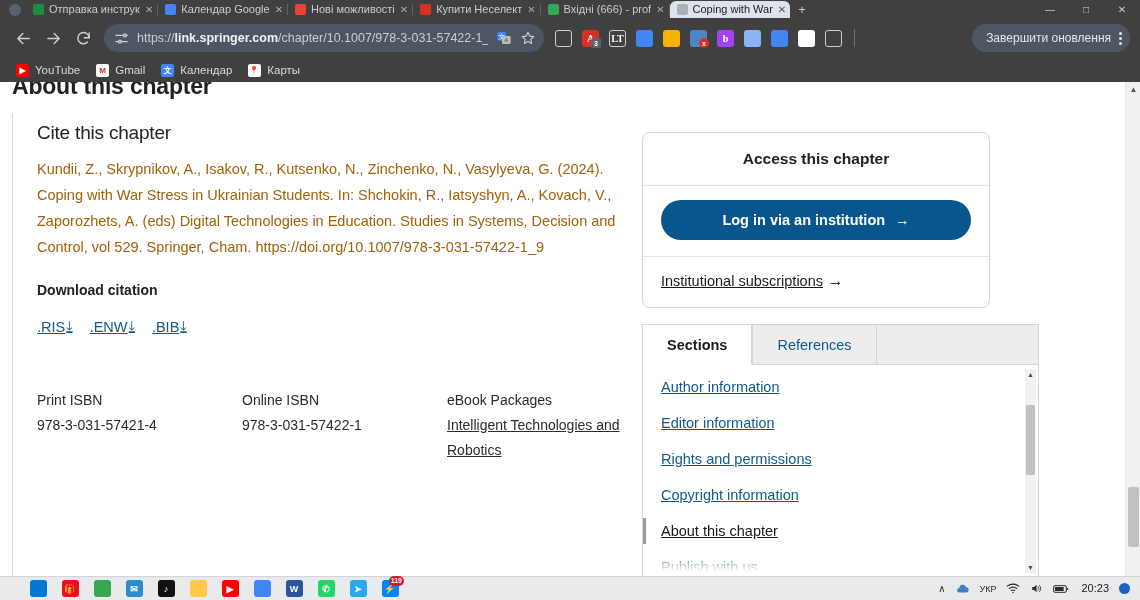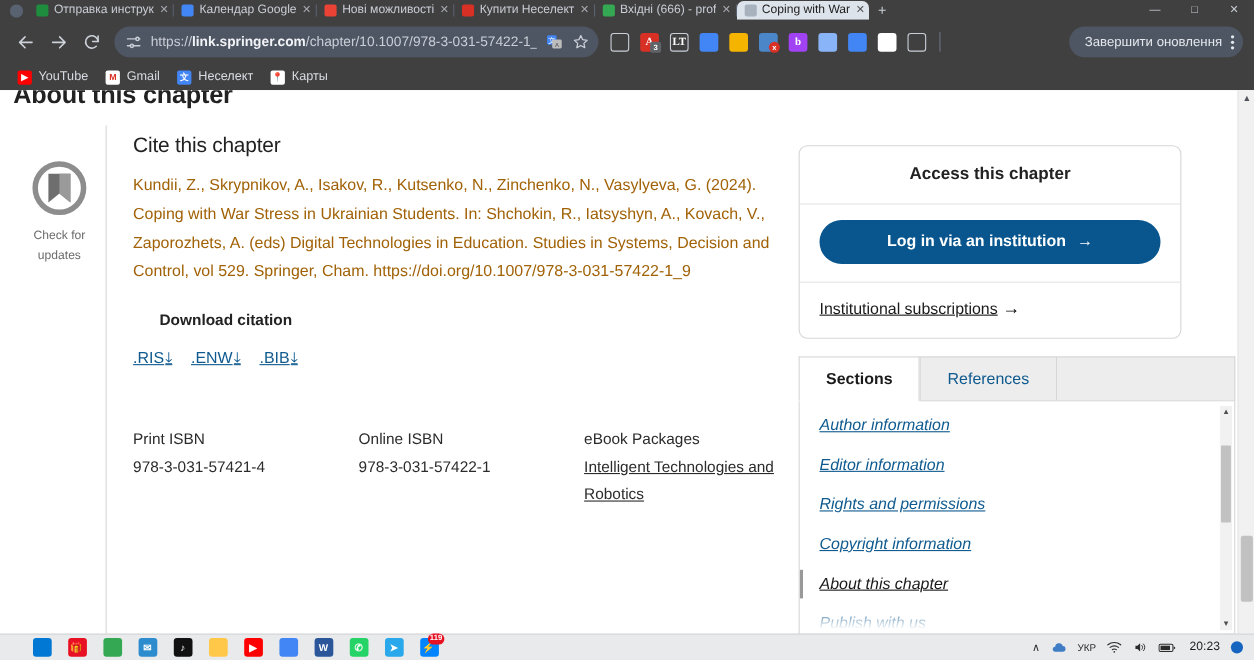--- a/index.html
+++ b/index.html
@@ -234,21 +234,20 @@
     font-size: 14.5px;
     line-height: 26px;
     color: #a16207;
     max-width: 600px;
   }
   h3.dl-h {
     font-size: 14px;
     font-weight: 700;
     color: #222;
     margin-top: 22px;
-    margin-left: 24px;
   }
   .dl-links {
     display: flex;
     gap: 17px;
     margin-top: 20px;
   }
   .dl-links a {
     color: #0f5a8f;
     font-size: 14.5px;
     text-decoration: underline;
@@ -350,21 +349,21 @@
     height: 212px;
     overflow: hidden;
   }
   .sec-item {
     font-size: 14.5px;
     line-height: 36px;
     padding-left: 18px;
     color: #0f5a8f;
     white-space: nowrap;
   }
-  .sec-item span { text-decoration: underline; font-style: italic; }
+  .sec-item span { text-decoration: underline; }
   .sec-item.current { color: #1a1a1a; }
   .sec-item.current::before {
     content: "";
     position: absolute;
     left: 0;
     width: 3px;
     height: 26px;
     background: #999;
     margin-top: 5px;
   }
@@ -607,45 +606,36 @@
       <div class="bm">
         <span class="bm-ico" style="background: rgb(255, 0, 0);">▶</span>
         <span>YouTube</span>
       </div>
       <div class="bm">
         <span class="bm-ico" style="background: rgb(255, 255, 255); color: rgb(217, 48, 37);">M</span>
         <span>Gmail</span>
       </div>
       <div class="bm">
         <span class="bm-ico" style="background: rgb(66, 133, 244);">文</span>
-        <span>Неселект</span>
+        <span>Календар</span>
       </div>
       <div class="bm">
         <span class="bm-ico" style="background: rgb(255, 255, 255); color: rgb(217, 48, 37);">📍</span>
         <span>Карты</span>
       </div>
     </div>
 </div>
 
 <div id="page-viewport">
   <div class="page-inner">
 
     <h1 class="page-h1">About this chapter</h1>
 
     <div class="layout">
 
-      <div class="crossmark">
-        <svg width="54" height="54" viewBox="0 0 54 54">
-          <circle cx="27" cy="27" r="22" fill="none" stroke="#8d8d8d" stroke-width="5"></circle>
-          <path d="M17 14h20v26l-10-8-10 8z" fill="#6e6e6e"></path>
-          <path d="M27 14h10v26l-10-8z" fill="#9a9a9a"></path>
-        </svg>
-        <div class="cm-label">Check for</div>
-        <div class="cm-label">updates</div>
-      </div>
 
       <div class="about-col">
         <h2 class="cite-h">Cite this chapter</h2>
         <div class="cite-body">Kundii, Z., Skrypnikov, A., Isakov, R., Kutsenko, N., Zinchenko, N., Vasylyeva, G. (2024). Coping with War Stress in Ukrainian Students. In: Shchokin, R., Iatsyshyn, A., Kovach, V., Zaporozhets, A. (eds) Digital Technologies in Education. Studies in Systems, Decision and Control, vol 529. Springer, Cham. https://doi.org/10.1007/978-3-031-57422-1_9</div>
 
         <h3 class="dl-h">Download citation</h3>
         <div class="dl-links" id="dl-links">
             <a href="#">
               <span>.RIS</span>
               <span style="text-decoration: none;">⤓</span>

